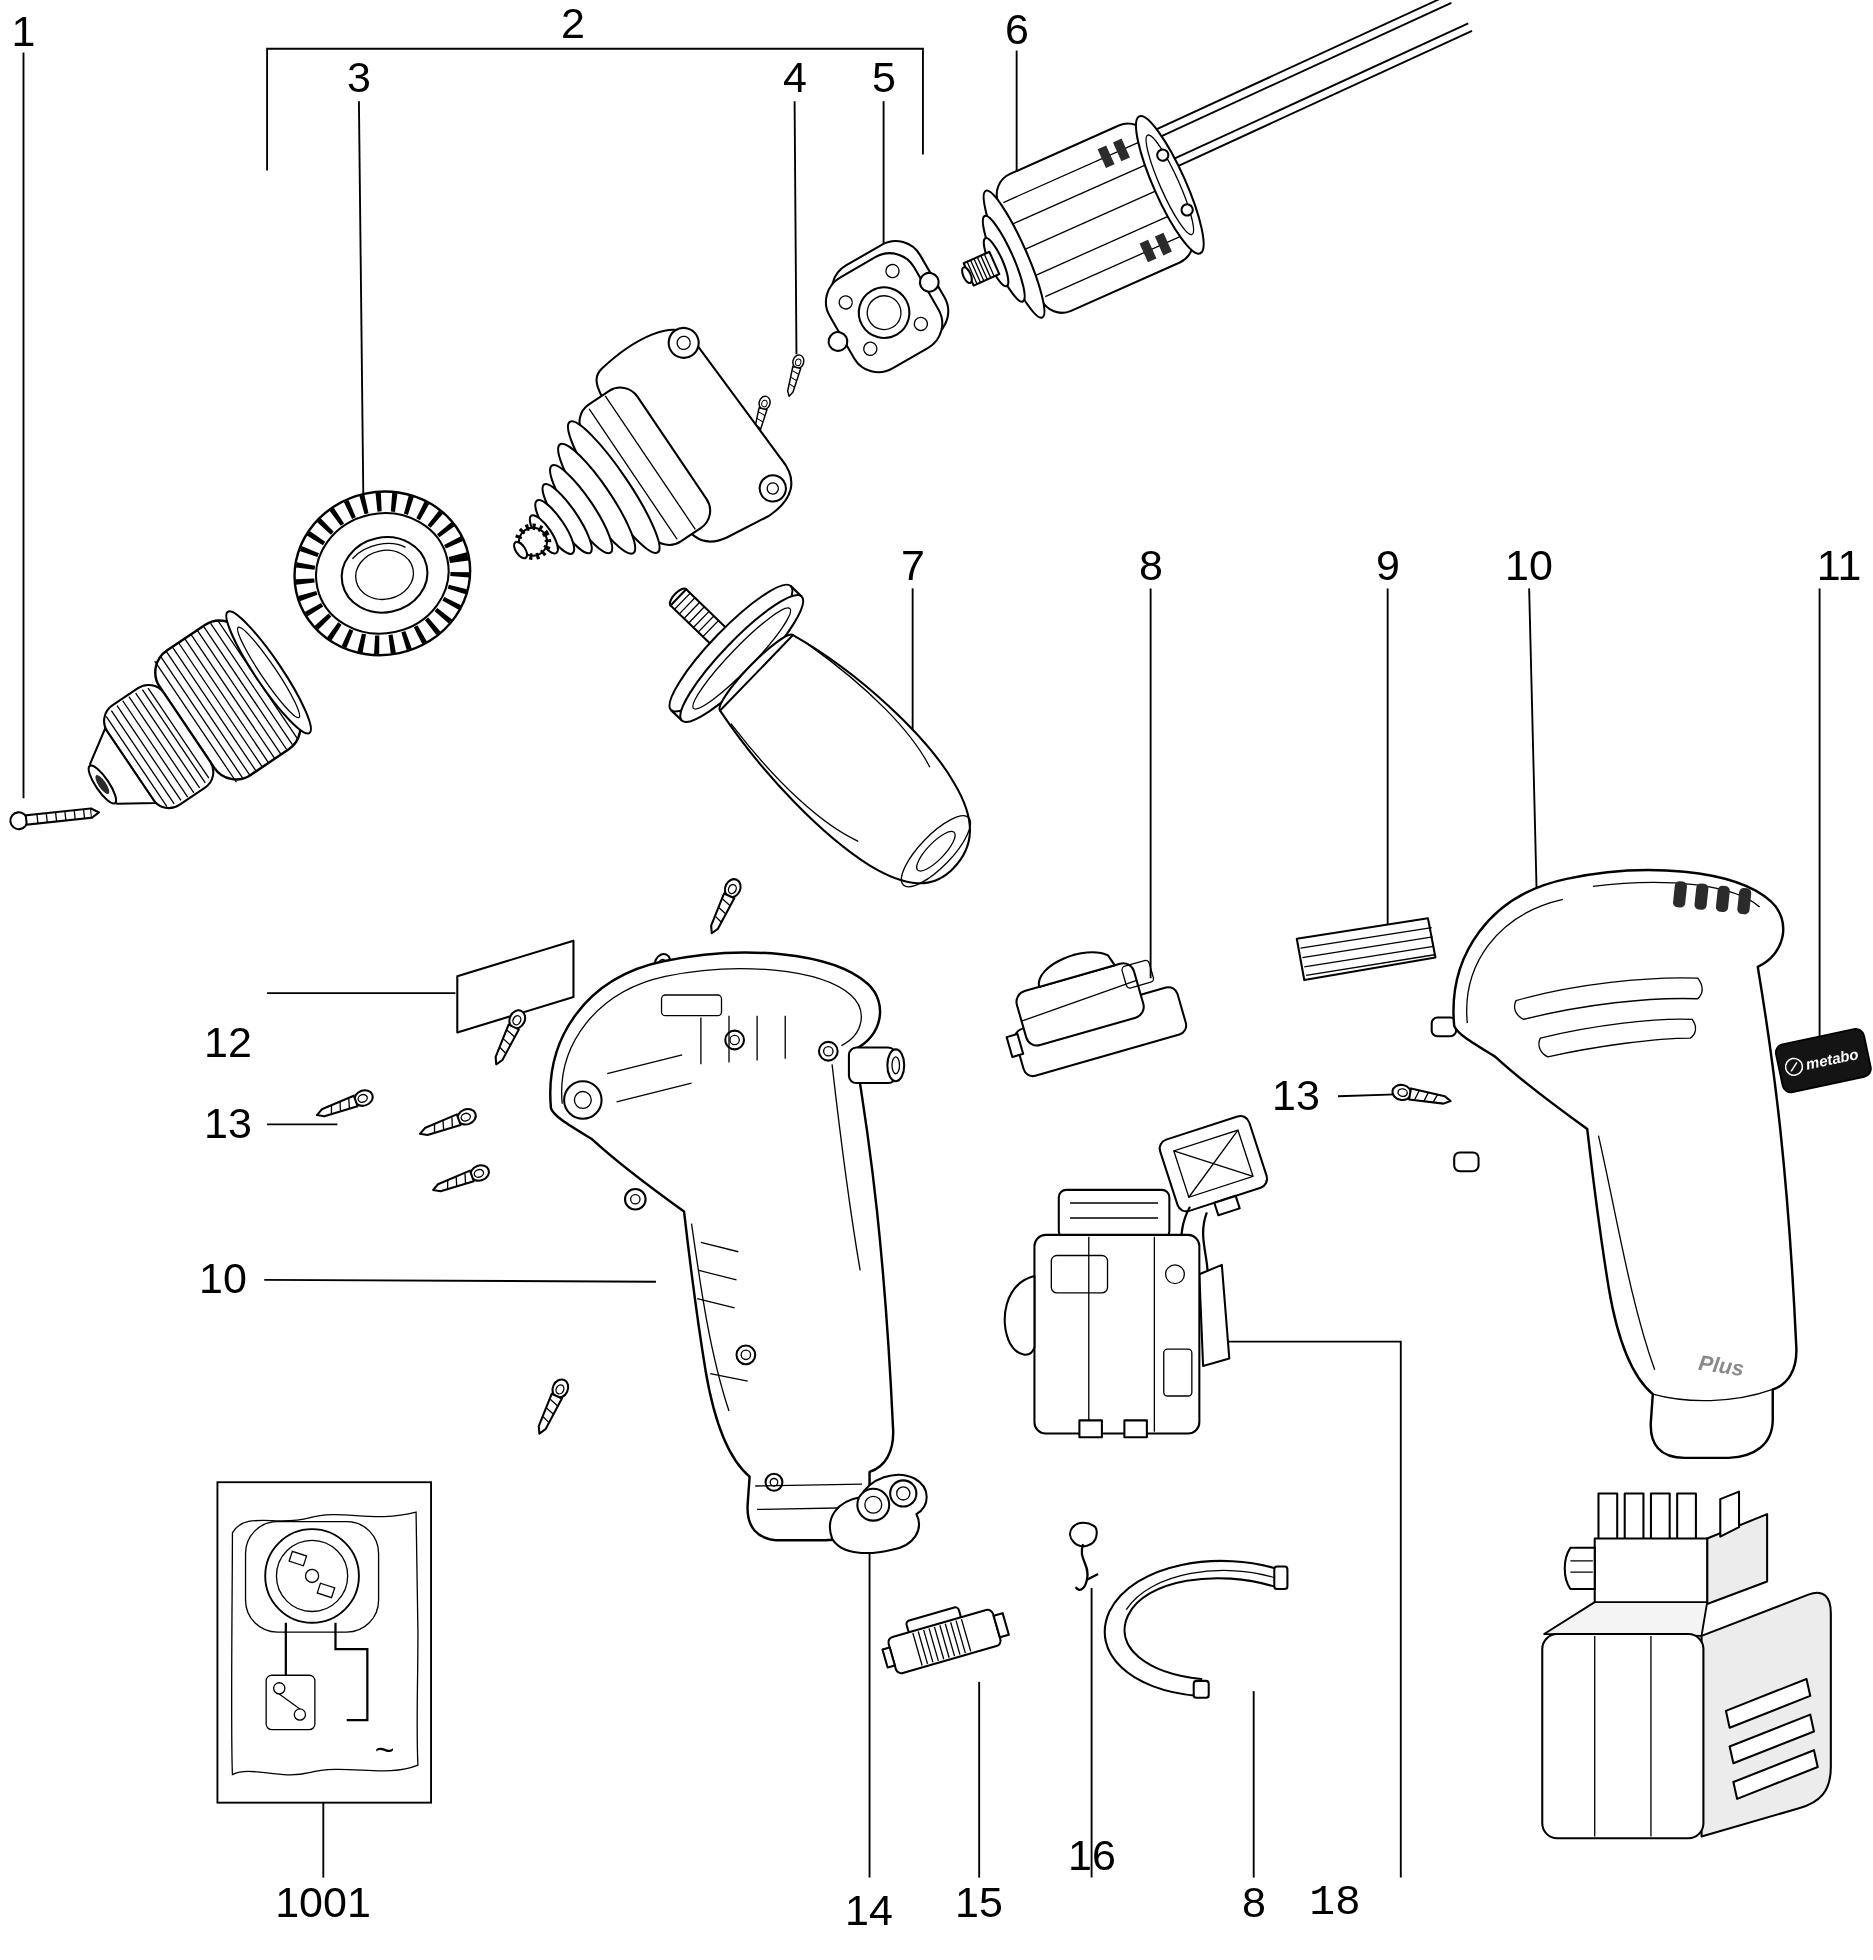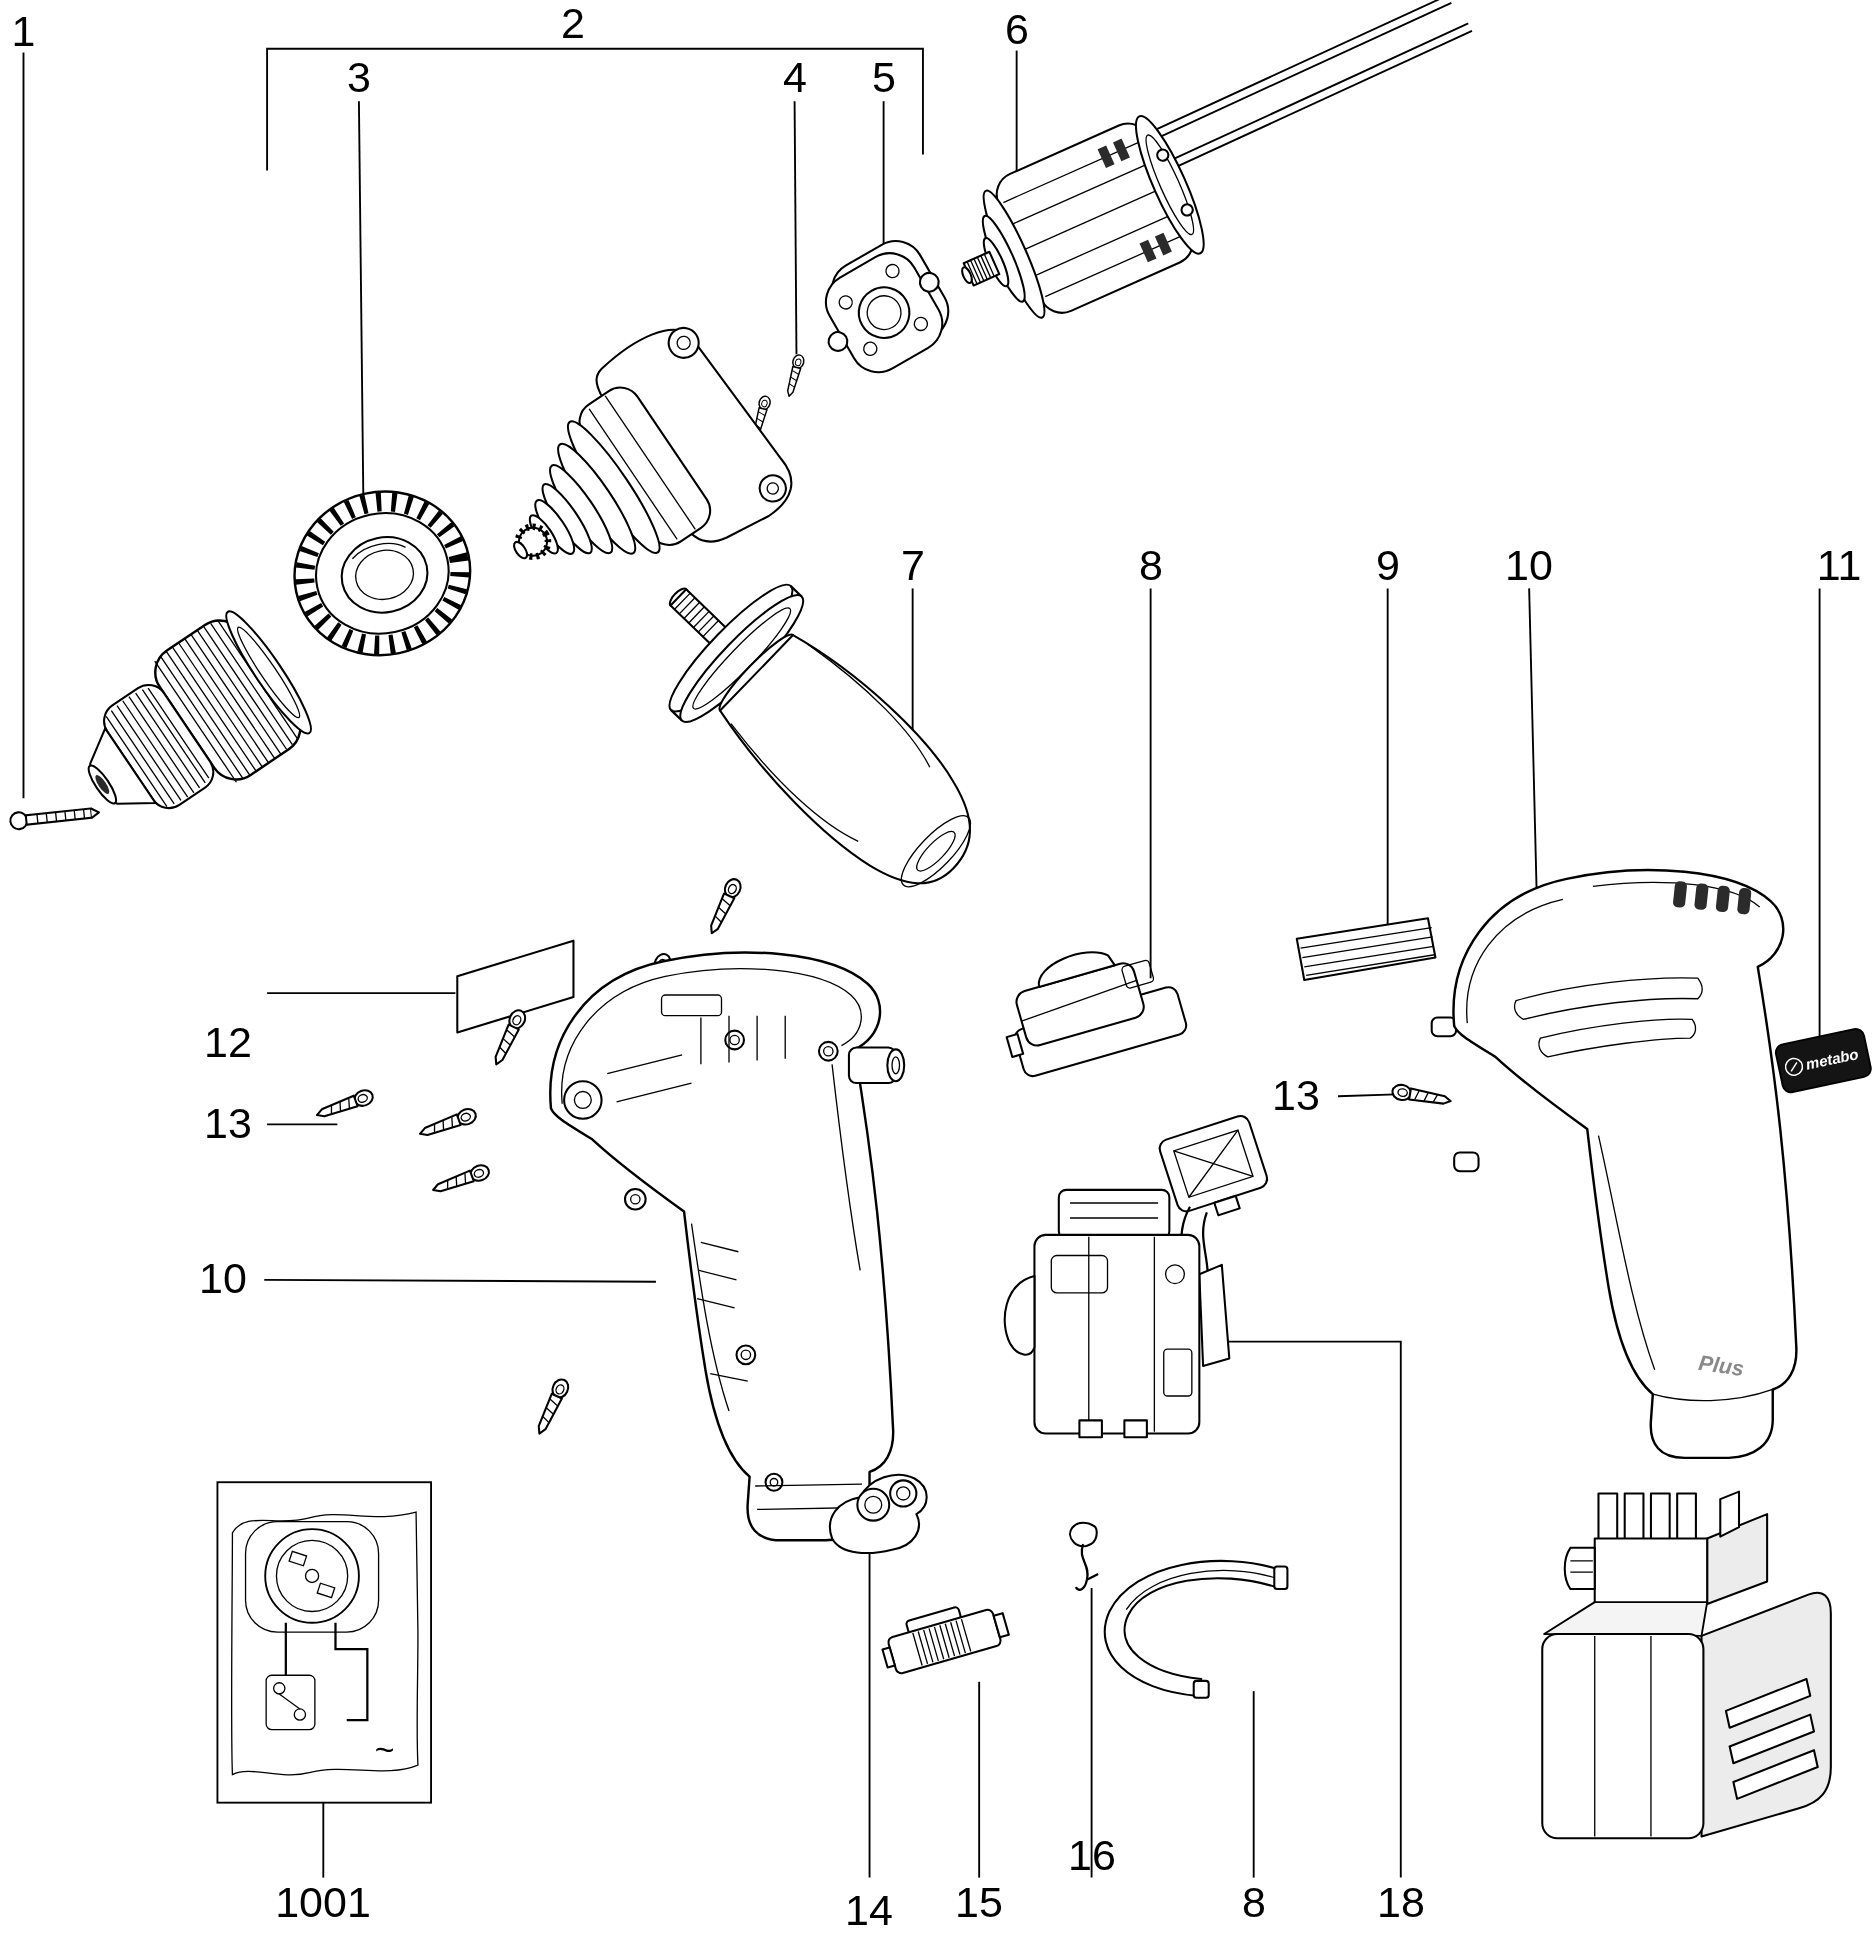--- a/index.html
+++ b/index.html
@@ -362,17 +362,17 @@
 <div class="callout" style="left:1529px; top:542px;">10</div>
 <div class="callout" style="left:1819px; top:542px;margin-left:20px;">11</div>
 <div class="callout" style="left:228px;  top:1019px;">12</div>
 <div class="callout" style="left:228px;  top:1100px;">13</div>
 <div class="callout" style="left:223px;  top:1255px;">10</div>
 <div class="callout" style="left:1296px; top:1072px;">13</div>
 <div class="callout" style="left:869px;  top:1879px;margin-top:8px;">14</div>
 <div class="callout" style="left:979px; top:1879px;">15</div>
 <div class="callout" style="left:1092px; top:1832px;">16</div>
 <div class="callout" style="left:1254px; top:1879px;">8</div>
-<div class="callout" style="left:1401px; top:1879px;">18</div>
+<div class="callout" style="left:1335px; top:1879px;font-family:Liberation Mono, monospace;">18</div>
 <div class="callout" style="left:323px;  top:1879px;text-align:right;">1001</div>
 
 </div>
 
 
 </body></html>

